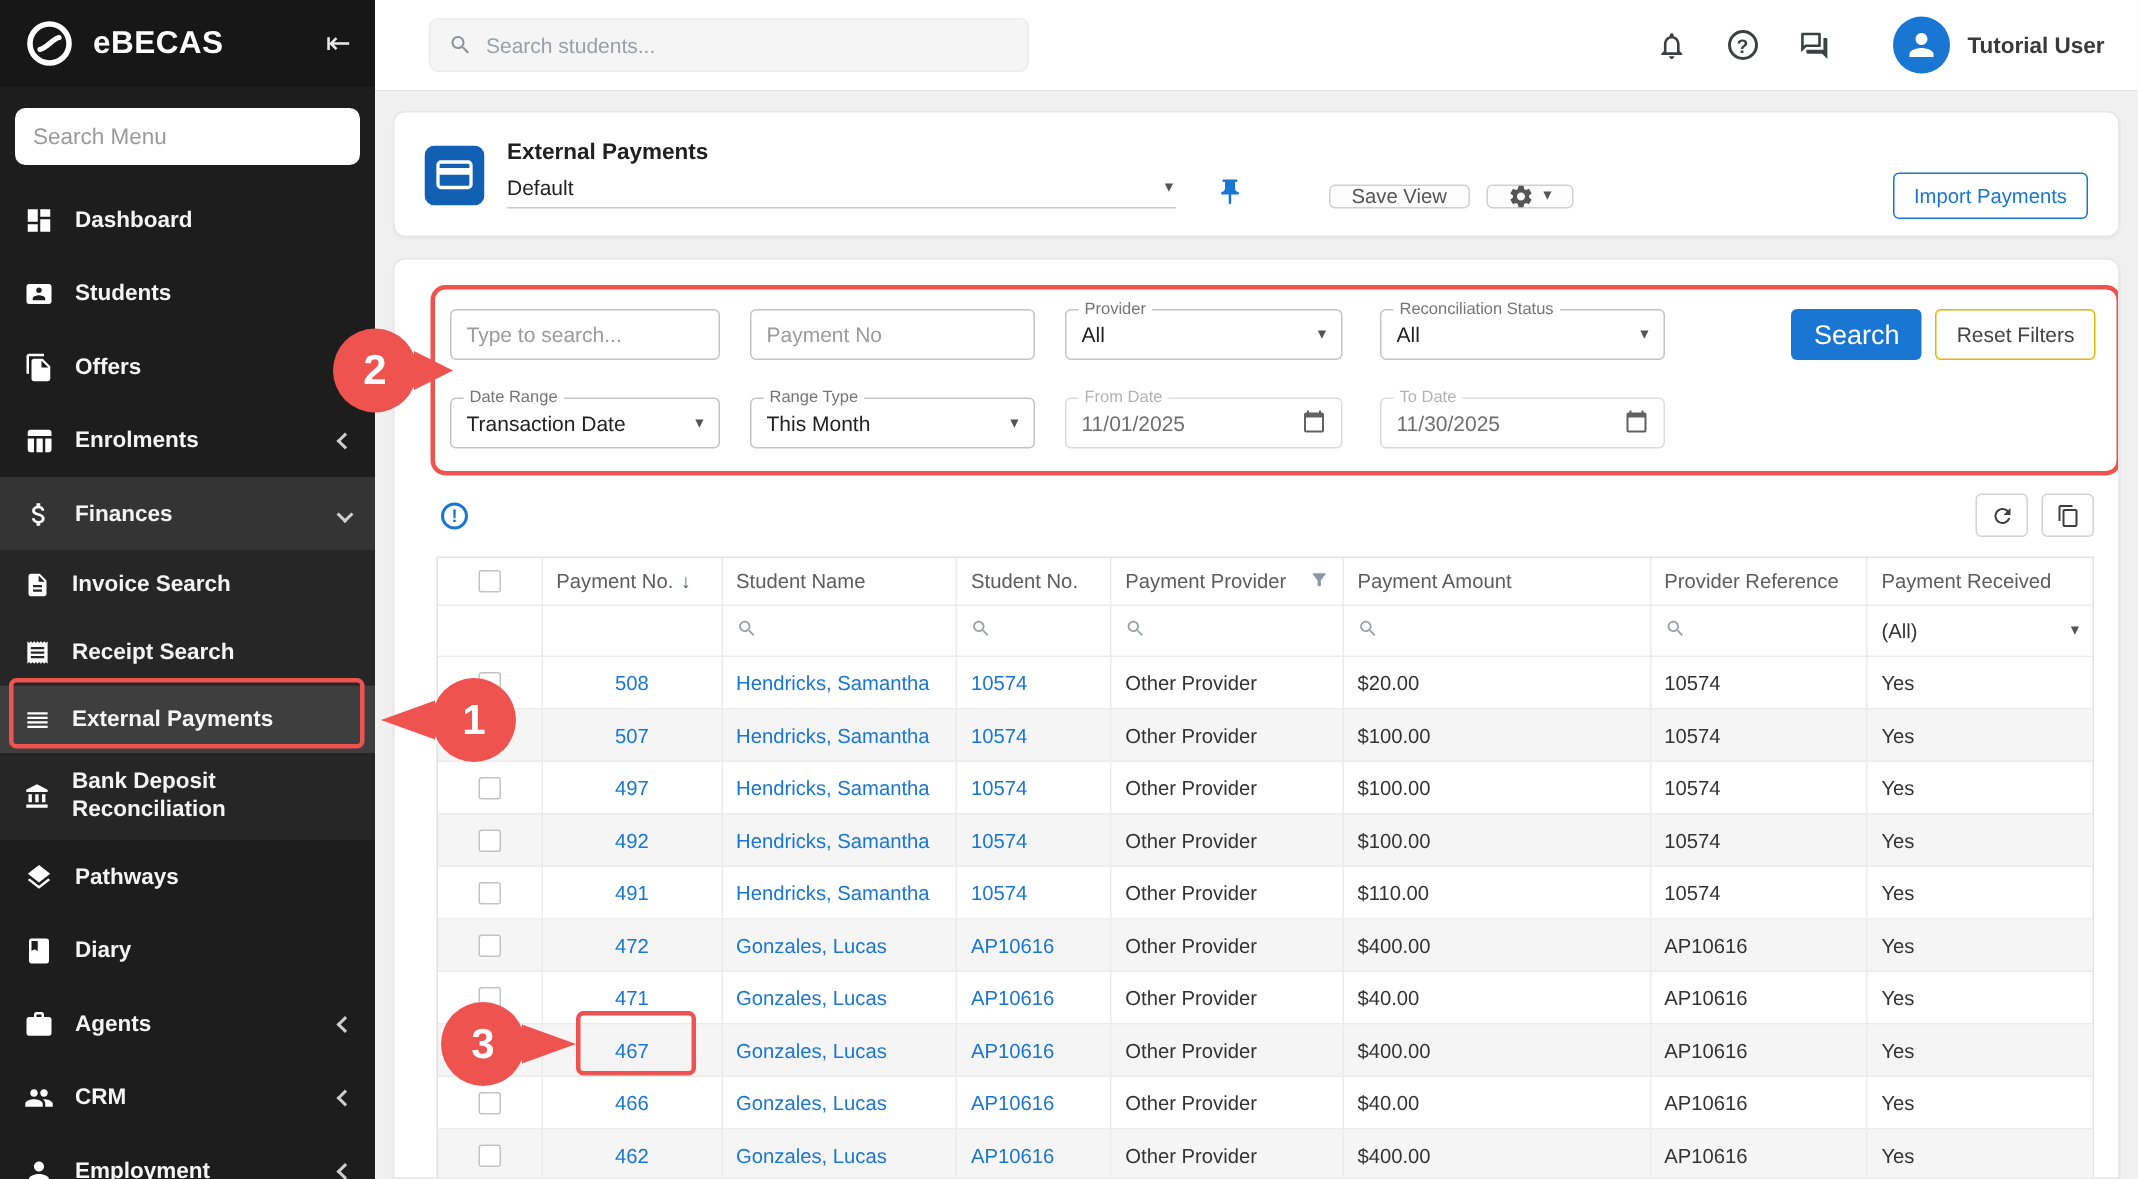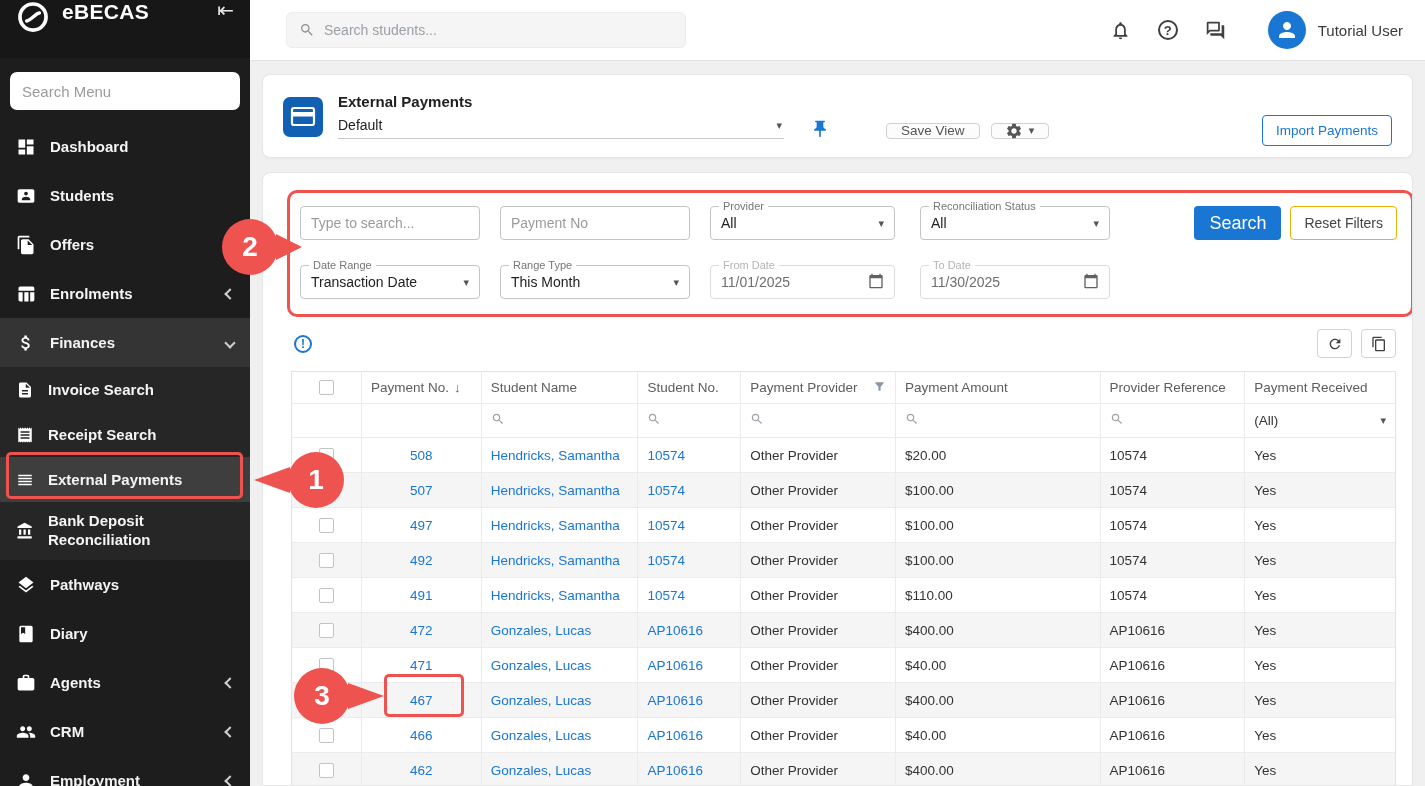--- a/index.html
+++ b/index.html
@@ -11,21 +11,21 @@
     --sb-sub:#262626;
     --sb-sel:#3e3e3e;
     --border:#e6e6e6;
   }
   *{box-sizing:border-box;margin:0;padding:0;font-family:"Liberation Sans",sans-serif}
   body{width:1425px;height:786px;position:relative;overflow:hidden;background:#ededee;font-family:"Liberation Sans",sans-serif}
   input{font-family:inherit;outline:none}
 
   
   .sidebar{position:absolute;left:0;top:0;width:250px;height:786px;background:var(--sb-bg);color:#fff;overflow:hidden;z-index:5}
-  .sb-header{height:58px;display:flex;align-items:flex-start;padding:0 16px;background:#171717}
+  .sb-header{height:58px;display:flex;align-items:center;padding:0 16px;background:#171717}
   .sb-logo{width:34px;height:34px;flex:0 0 auto}
   .sb-brand{font-size:21px;font-weight:700;margin-left:12px;letter-spacing:.3px}
   .sb-collapse{margin-left:auto;font-size:20px;color:#e8e8e8;line-height:1}
   .sb-search{margin:14px 10px 12px;height:38px;width:230px;background:#fff;border:none;border-radius:7px;padding:0 12px;font-size:15px;color:#333}
   .sb-search::placeholder{color:#9a9a9a}
   .nav-item{height:49px;display:flex;align-items:center;gap:14px;padding:0 16px;font-size:15px;font-weight:600;color:#f4f4f4;cursor:pointer}
   .nav-item svg{width:20px;height:20px;fill:#fff;flex:0 0 auto}
   .nav-item.sub{height:45px;background:var(--sb-sub)}
   .nav-item.sub svg{width:18px;height:18px}
   .nav-item.finances{background:var(--sb-hl)}
@@ -42,21 +42,21 @@
   .tb-search{margin-left:36px;width:400px;height:36px;background:#f5f5f6;border:1px solid #ececec;border-radius:6px;display:flex;align-items:center;padding:0 12px;gap:9px}
   .tb-search svg{width:16px;height:16px;fill:#8d9297}
   .tb-search input{flex:1;border:none;background:transparent;font-size:14px;color:#444}
   .tb-search input::placeholder{color:#9aa0a6}
   .tb-icons{margin-left:auto;display:flex;align-items:center;gap:27px;margin-right:42px}
   .tb-icons svg{width:21px;height:21px;fill:#3d4043}
   .help-circle{width:20px;height:20px;border:2px solid #3d4043;border-radius:50%;display:flex;align-items:center;justify-content:center;font-size:13px;font-weight:700;color:#3d4043}
   .tb-user{display:flex;align-items:center;gap:12px;padding-right:22px}
   .avatar{width:38px;height:38px;border-radius:50%;background:var(--blue);display:flex;align-items:center;justify-content:center}
   .avatar svg{width:24px;height:24px;fill:#fff}
-  .tb-username{font-size:15px;font-weight:400;color:#3a3a3a;white-space:nowrap}
+  .tb-username{font-size:15px;font-weight:700;color:#3a3a3a;white-space:nowrap}
 
   
   .content{position:absolute;left:250px;top:61px;width:1175px;height:725px;background:#f0f0f1;padding:13px 12px 0}
   .card{background:#fff;border:1px solid var(--border);border-radius:8px;box-shadow:0 1px 2px rgba(0,0,0,.04)}
 
   
   .view-card{height:84px;display:flex;align-items:flex-start;padding:0 20px;margin-bottom:14px}
   .vh-icon{margin-top:22px;width:40px;height:40px;flex:0 0 auto}
   .vh-text{margin-top:18px;margin-left:15px}
   .vh-title{font-size:15px;font-weight:700;color:#202020;margin-bottom:7px}

